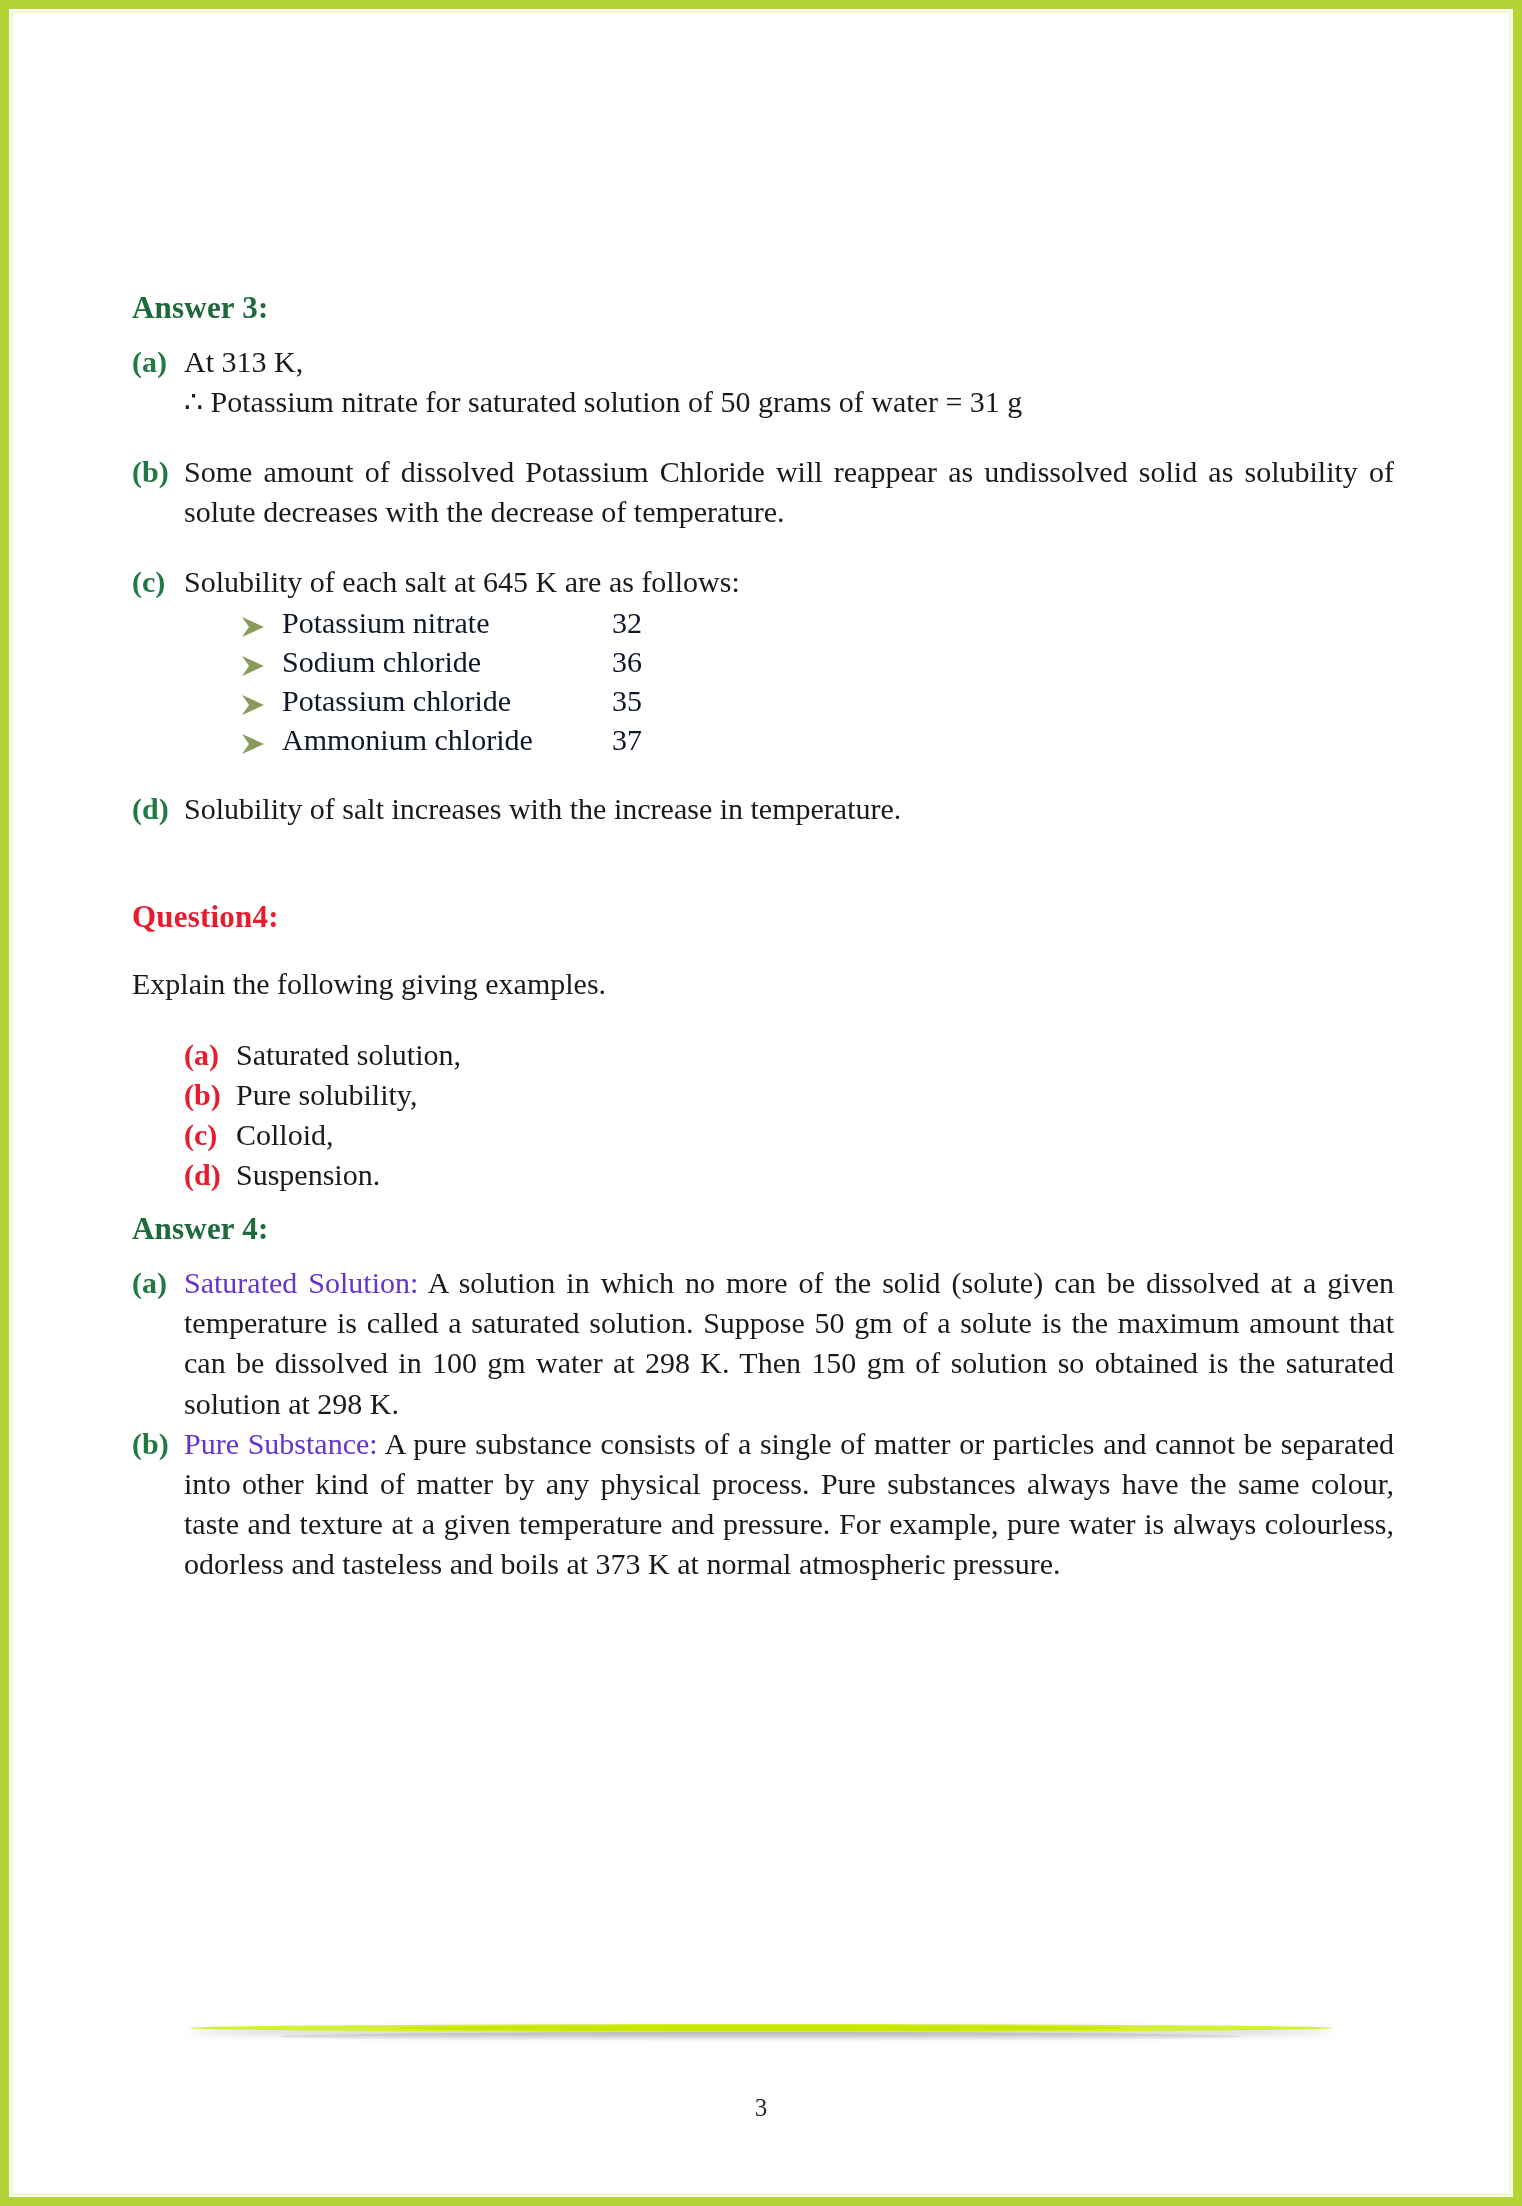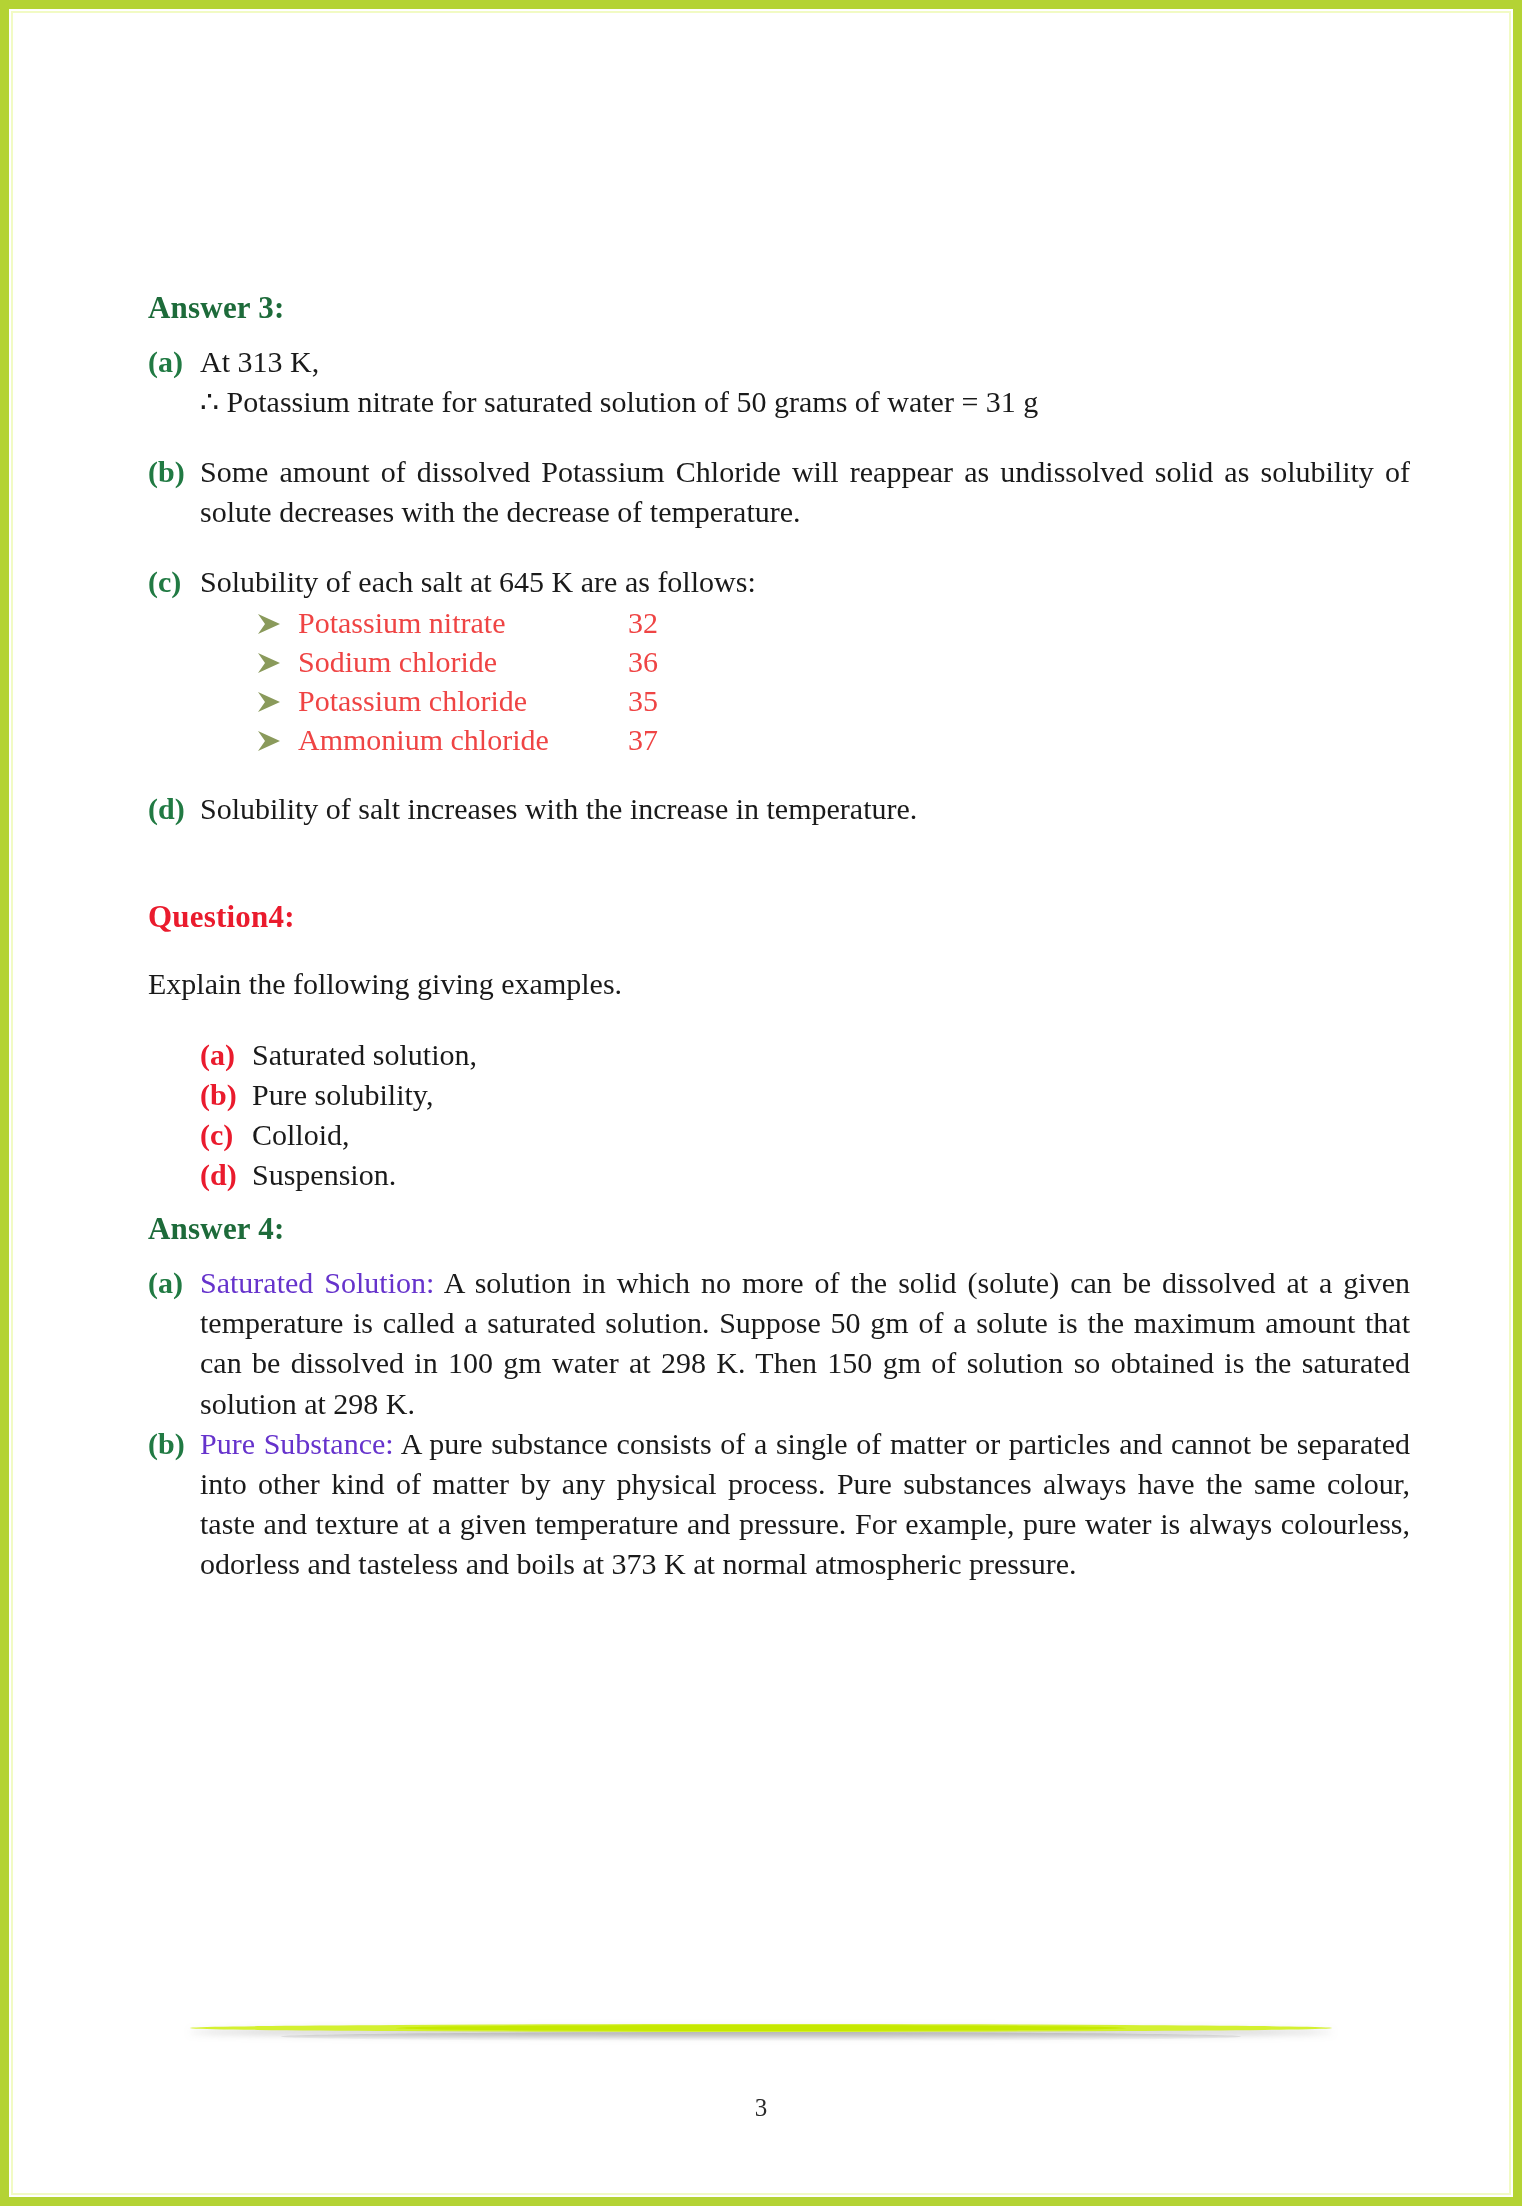--- a/index.html
+++ b/index.html
@@ -32,21 +32,21 @@
     position: absolute;
     top: 11px; left: 11px; right: 11px; bottom: 11px;
     border: 2px solid #f2fbc4;
     box-sizing: border-box;
     pointer-events: none;
   }
 
   
   .content {
     position: absolute;
-    left: 148px;
+    left: 132px;
     top: 290px;
     width: 1262px;
   }
 
   .heading {
     font-weight: bold;
     font-size: 31px;
     line-height: 1.15;
     letter-spacing: 0.2px;
   }
@@ -89,24 +89,24 @@
   .term-purple { color: #6633cc; }
 
   
   .arrow-list {
     margin: 0;
     padding: 0;
     list-style: none;
   }
   .arrow-row {
     display: flex;
-    align-items: flex-start;
+    align-items: center;
     font-size: 30px;
     line-height: 1.30;
-    color: #ef4444;
+    color: #0f172a;
   }
   .arrow-bullet {
     flex: 0 0 auto;
     width: 42px;
     color: #8a9a5b;
     font-size: 27px;
     line-height: 1.30;
   }
   .arrow-bullet svg { display: block; margin-top: 10px; }
   .arrow-label {

